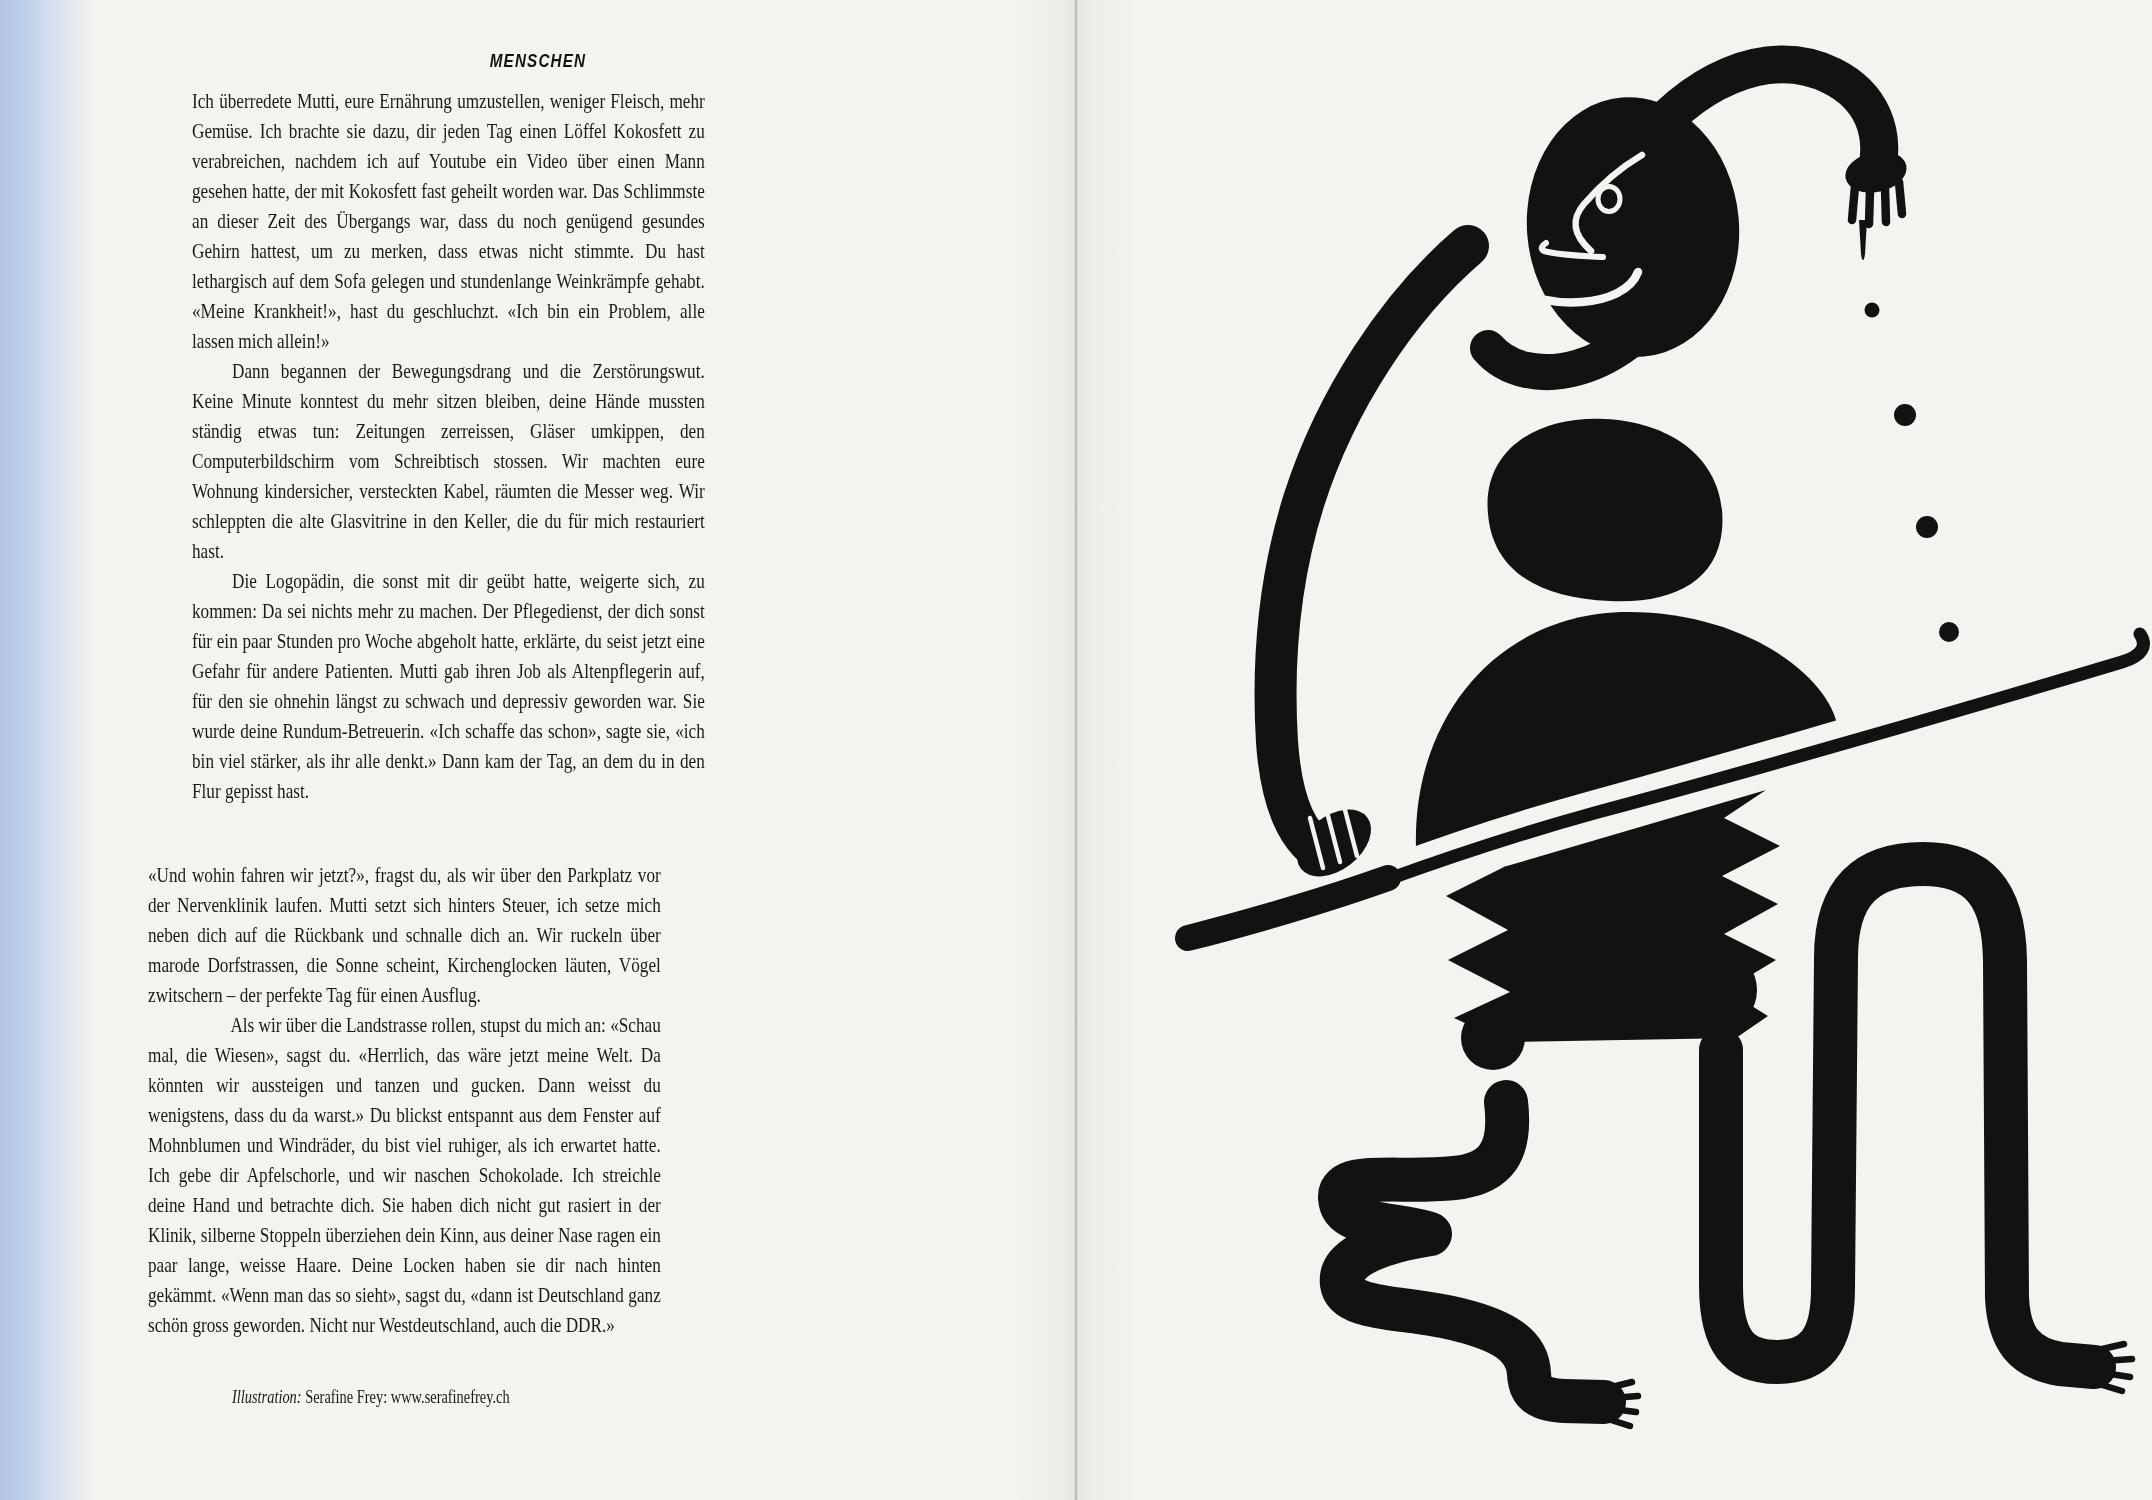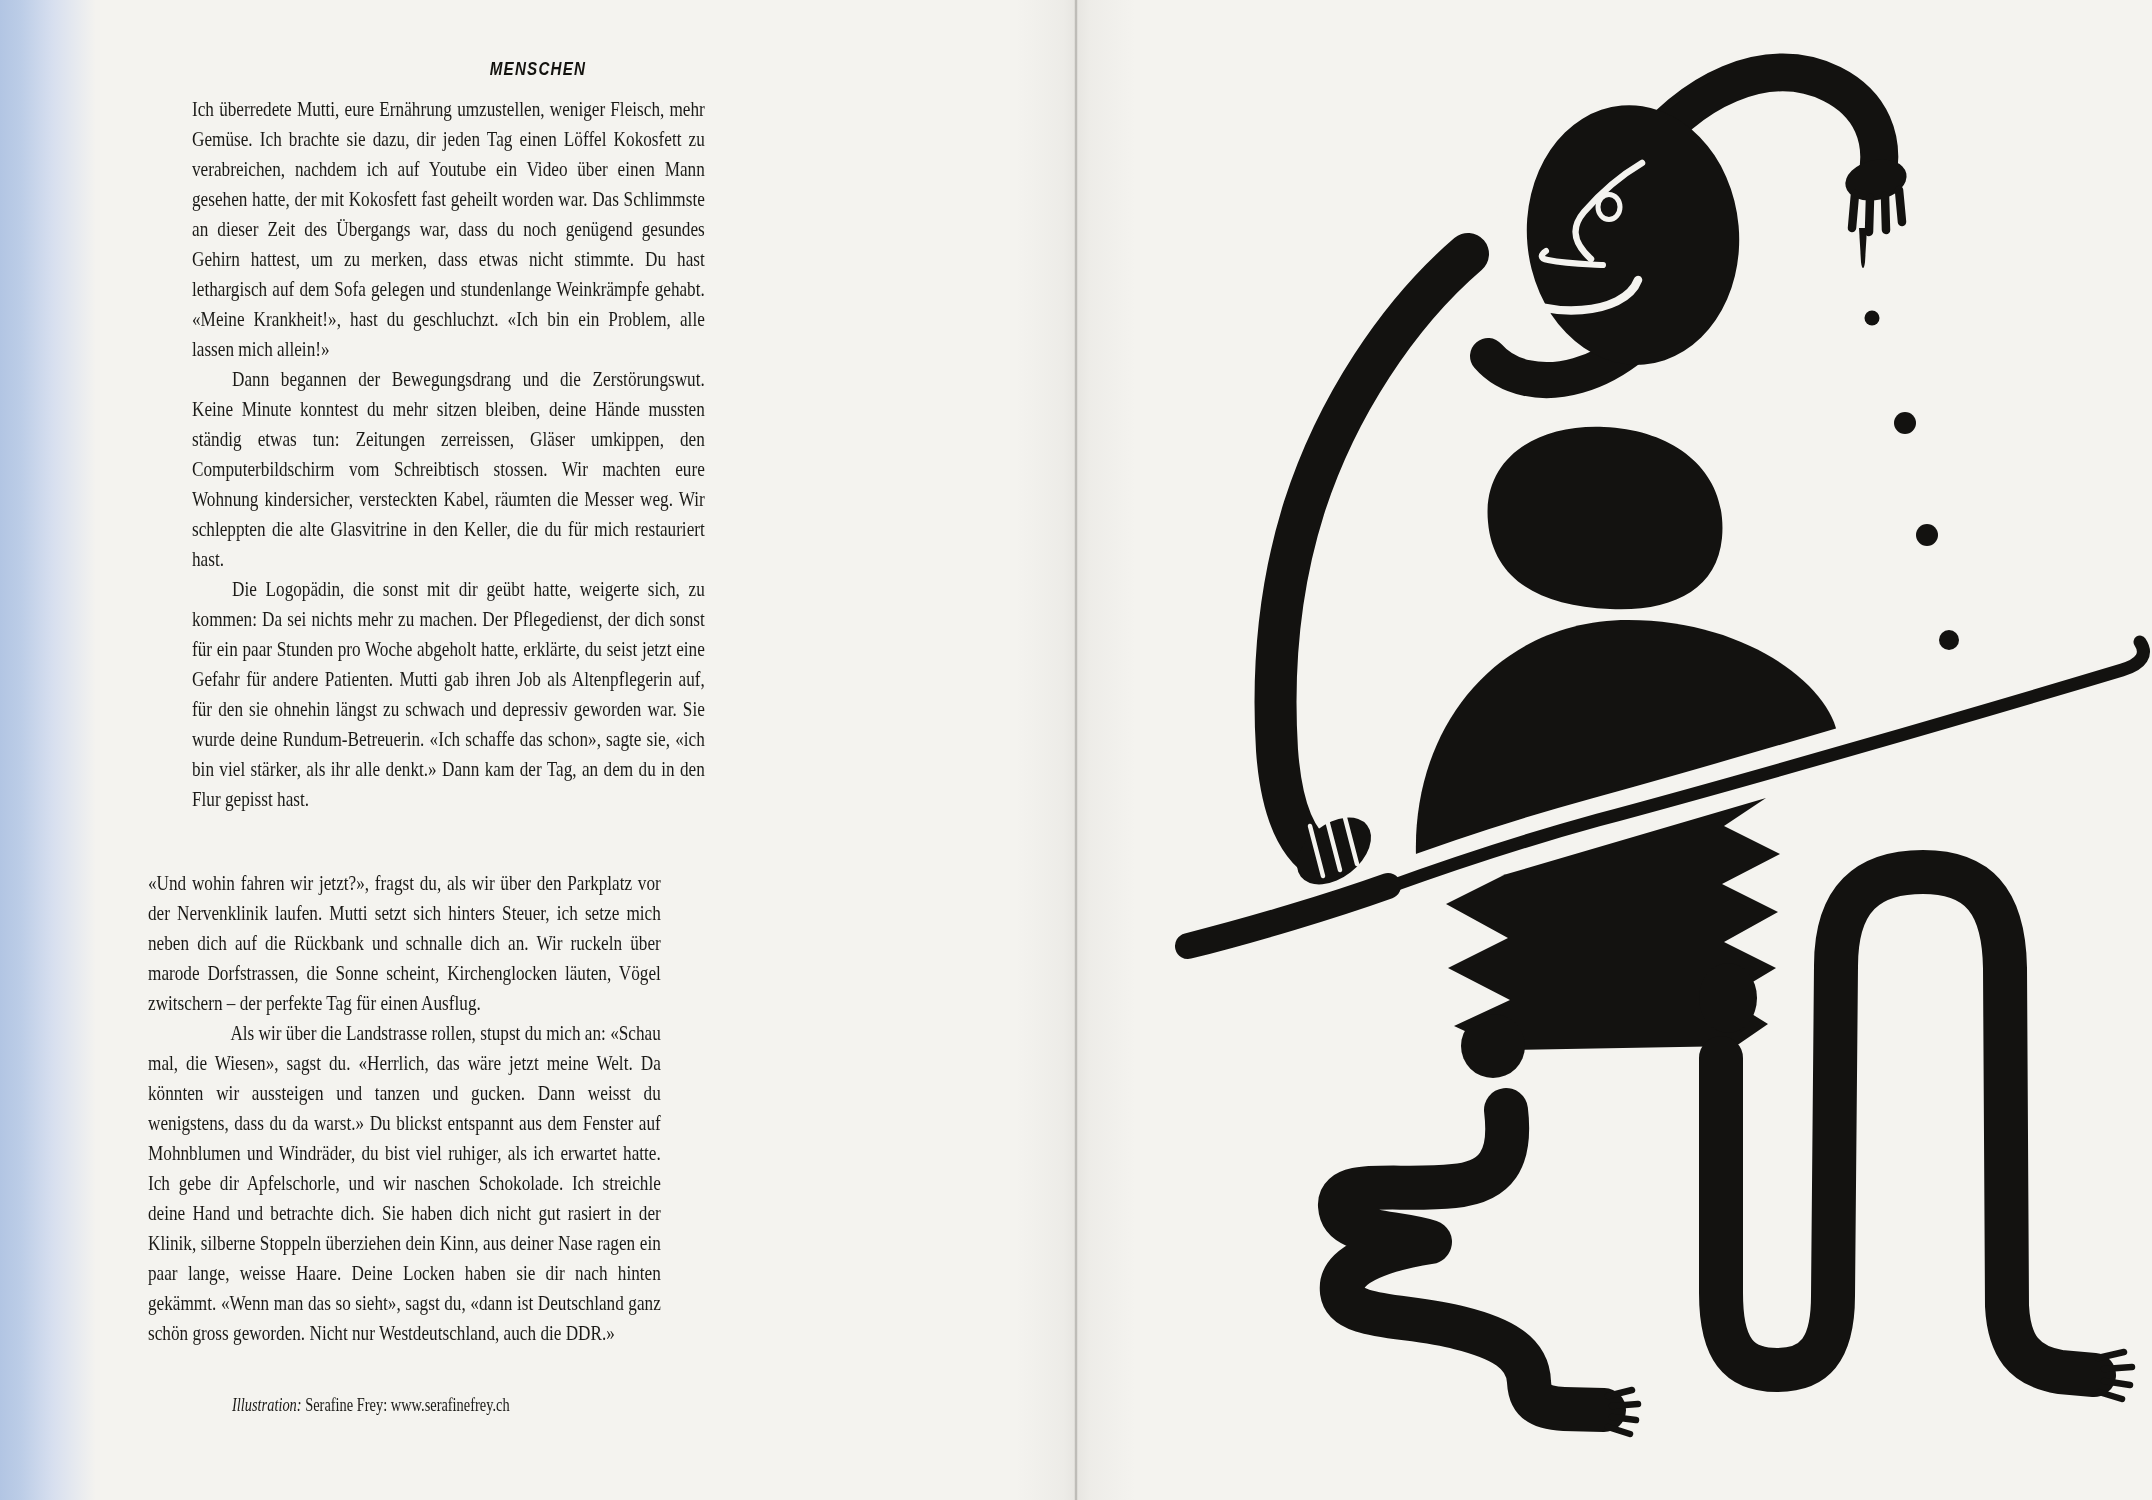--- a/index.html
+++ b/index.html
@@ -4,21 +4,21 @@
 <style>
   html,body{margin:0;padding:0;}
   body{
     width:2152px;height:1500px;
     background:#f4f3ef;
     font-family:"Liberation Serif", serif;
     overflow:hidden;
     position:relative;
   }
   .spread{position:absolute;inset:0;}
-  .page{position:absolute;top:8px;bottom:0;}
+  .page{position:absolute;top:0;bottom:0;}
   .page-left{left:0;width:1076px;}
   .page-right{left:1076px;width:1076px;}
   .edge-blue{
     position:absolute;left:0;top:0;bottom:0;width:96px;
     background:linear-gradient(to right,#b2c5e3 0%,#bccde7 22%,#d7dfef 55%,rgba(244,243,239,0) 100%);
   }
   .gutter{
     position:absolute;left:1016px;top:0;bottom:0;width:120px;
     background:linear-gradient(to right,
       rgba(120,115,108,0) 0%,

